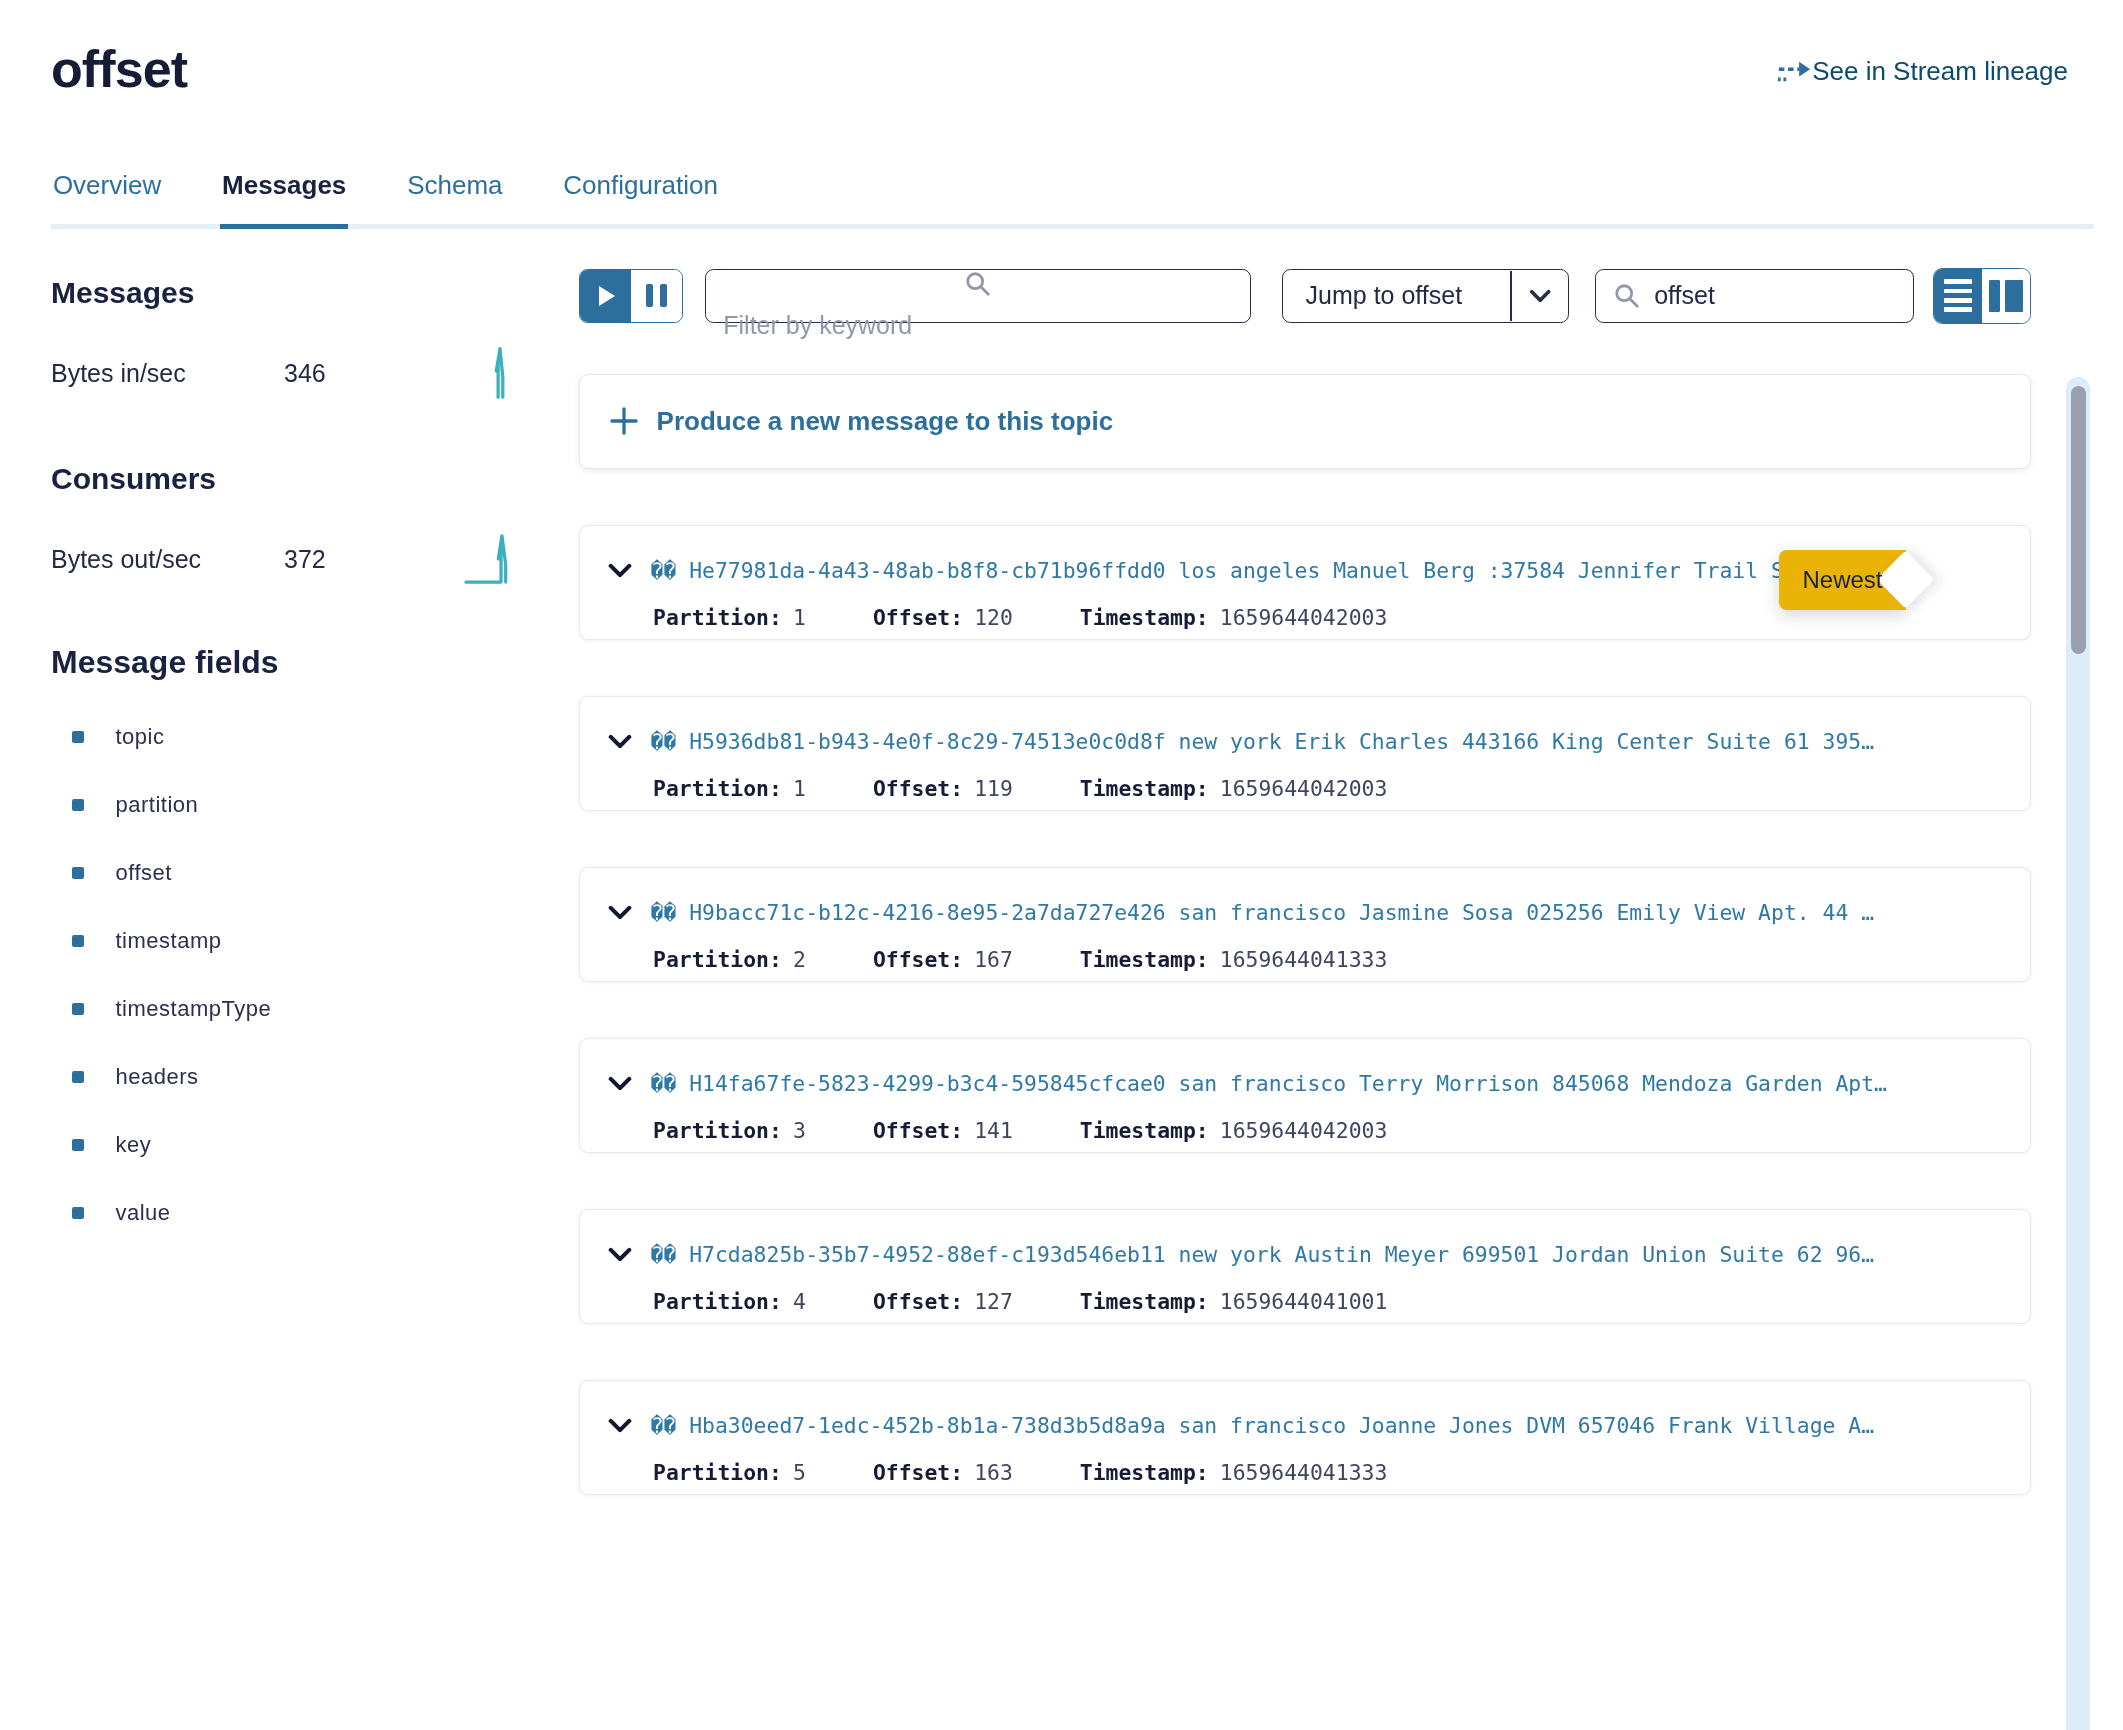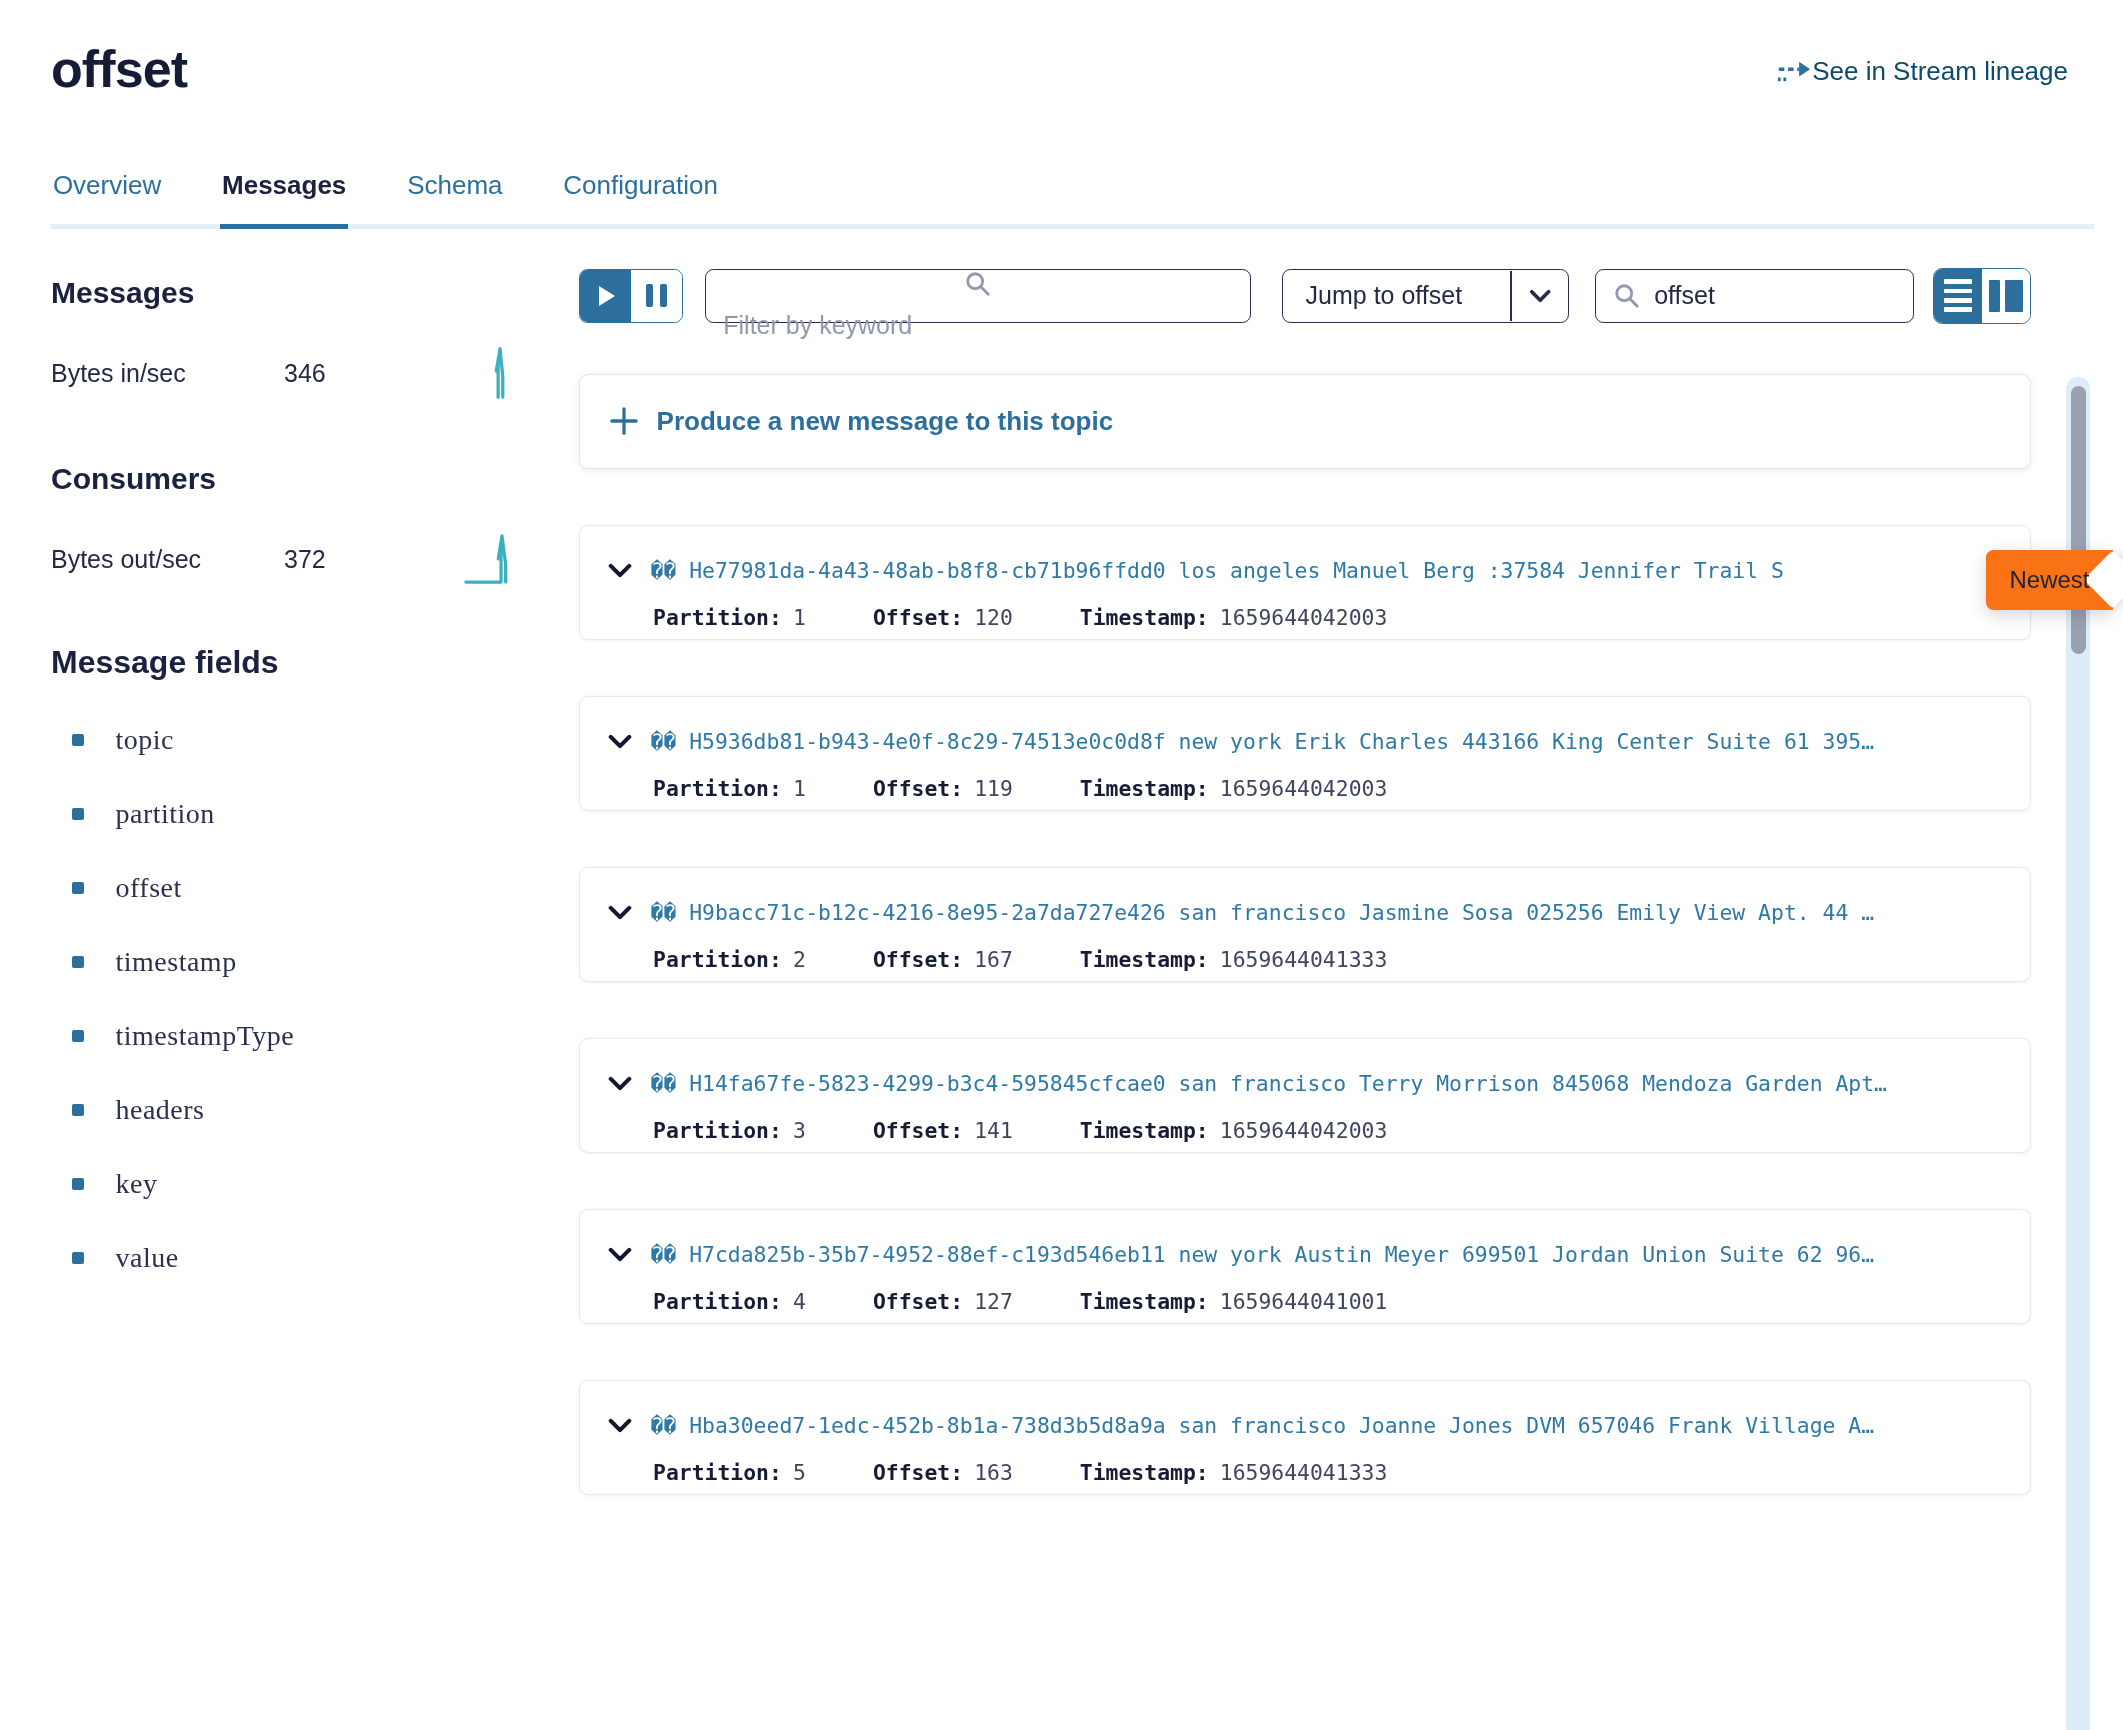--- a/index.html
+++ b/index.html
@@ -26,21 +26,21 @@
   .main { flex:1; padding-top:39px; padding-right:93px; }
   
   .side-heading { font-size:30px; font-weight:800; color:#1b2240; margin-bottom:35px; }
   .metric-row { display:flex; align-items:center; margin-bottom:56px; }
   .metric-label { font-size:25px; color:#242a45; width:233px; }
   .metric-value { font-size:25px; color:#242a45; }
   .spark { margin-left:auto; margin-right:65px; }
   .fields-heading { font-size:32px; font-weight:800; color:#1b2240; margin:28px 0 43px 0; }
   .field-item { display:flex; align-items:center; gap:32px; margin-bottom:42px; padding-left:20.5px; cursor:pointer; }
   .field-bullet { width:12px; height:12px; background:#2d6f9c; border-radius:1.9px; flex-shrink:0; }
-  .field-label { font-size:28px; color:#2b3050; letter-spacing:0.5px;font-family:Liberation Serif, serif; }
+  .field-label { font-size:22px; color:#2b3050; letter-spacing:0.5px; }
   
   .toolbar { display:flex; align-items:center; gap:18.6px; }
   .playpause { display:flex; height:54px; border:1.9px solid #2d6f9c; border-radius:8.4px; overflow:hidden; cursor:pointer; flex-shrink:0; }
   .pp-left { width:51px; background:#2d6f9c; display:flex; align-items:center; justify-content:center; }
   .play-tri { width:0; height:0; border-left:16px solid #ffffff; border-top:10.3px solid transparent; border-bottom:10.3px solid transparent; margin-left:3.7px; }
   .pp-right { width:51px; background:#ffffff; display:flex; align-items:center; justify-content:center; gap:6.5px; }
   .pause-bar { width:7.5px; height:23px; background:#2d6f9c; border-radius:1.9px; }
   .text-input { display:flex; align-items:center; gap:13px; height:54px; border:1.9px solid #272d49; border-radius:8.4px; background:#fff; padding:0 17px; }
   .filter-input-box { width:561px; margin-left:3.7px;flex-direction:column; }
   .filter-input-box input, .offset-input-box input {
@@ -83,22 +83,22 @@
   .scrollbar-track {
     position:absolute; right:34px; top:377px; width:24px; height:1354px;
     background:#dcedf8; border-radius:12px 12px 0 0;
   }
   .scrollbar-thumb {
     position:absolute; left:4.7px; top:9.3px; width:15px; height:268px;
     background:#9aa0af; border-radius:7.5px; cursor:pointer;
   }
   
   .newest-tooltip {
-    position:absolute; left:1986px; top:550px; width:127px; height:60px;
-    background:#f97316; border-radius:7.5px 0 0 7.5px;
+    position:absolute; left:1779px; top:550px; width:127px; height:60px;
+    background:#eab308; border-radius:7.5px 0 0 7.5px;
     box-shadow:0 5.6px 17px rgba(27,31,60,0.18);
     display:flex; align-items:center; justify-content:center; z-index:5;text-align:right;
   }
   .newest-tooltip::after {
     content:""; position:absolute; right:-19.6px; top:9.3px;
     width:41px; height:41px; background:#ffffff;
     transform:rotate(45deg); border-radius:3.7px;
     box-shadow:5.6px -5.6px 11.2px rgba(27,31,60,0.10);
     z-index:-1;
   }

